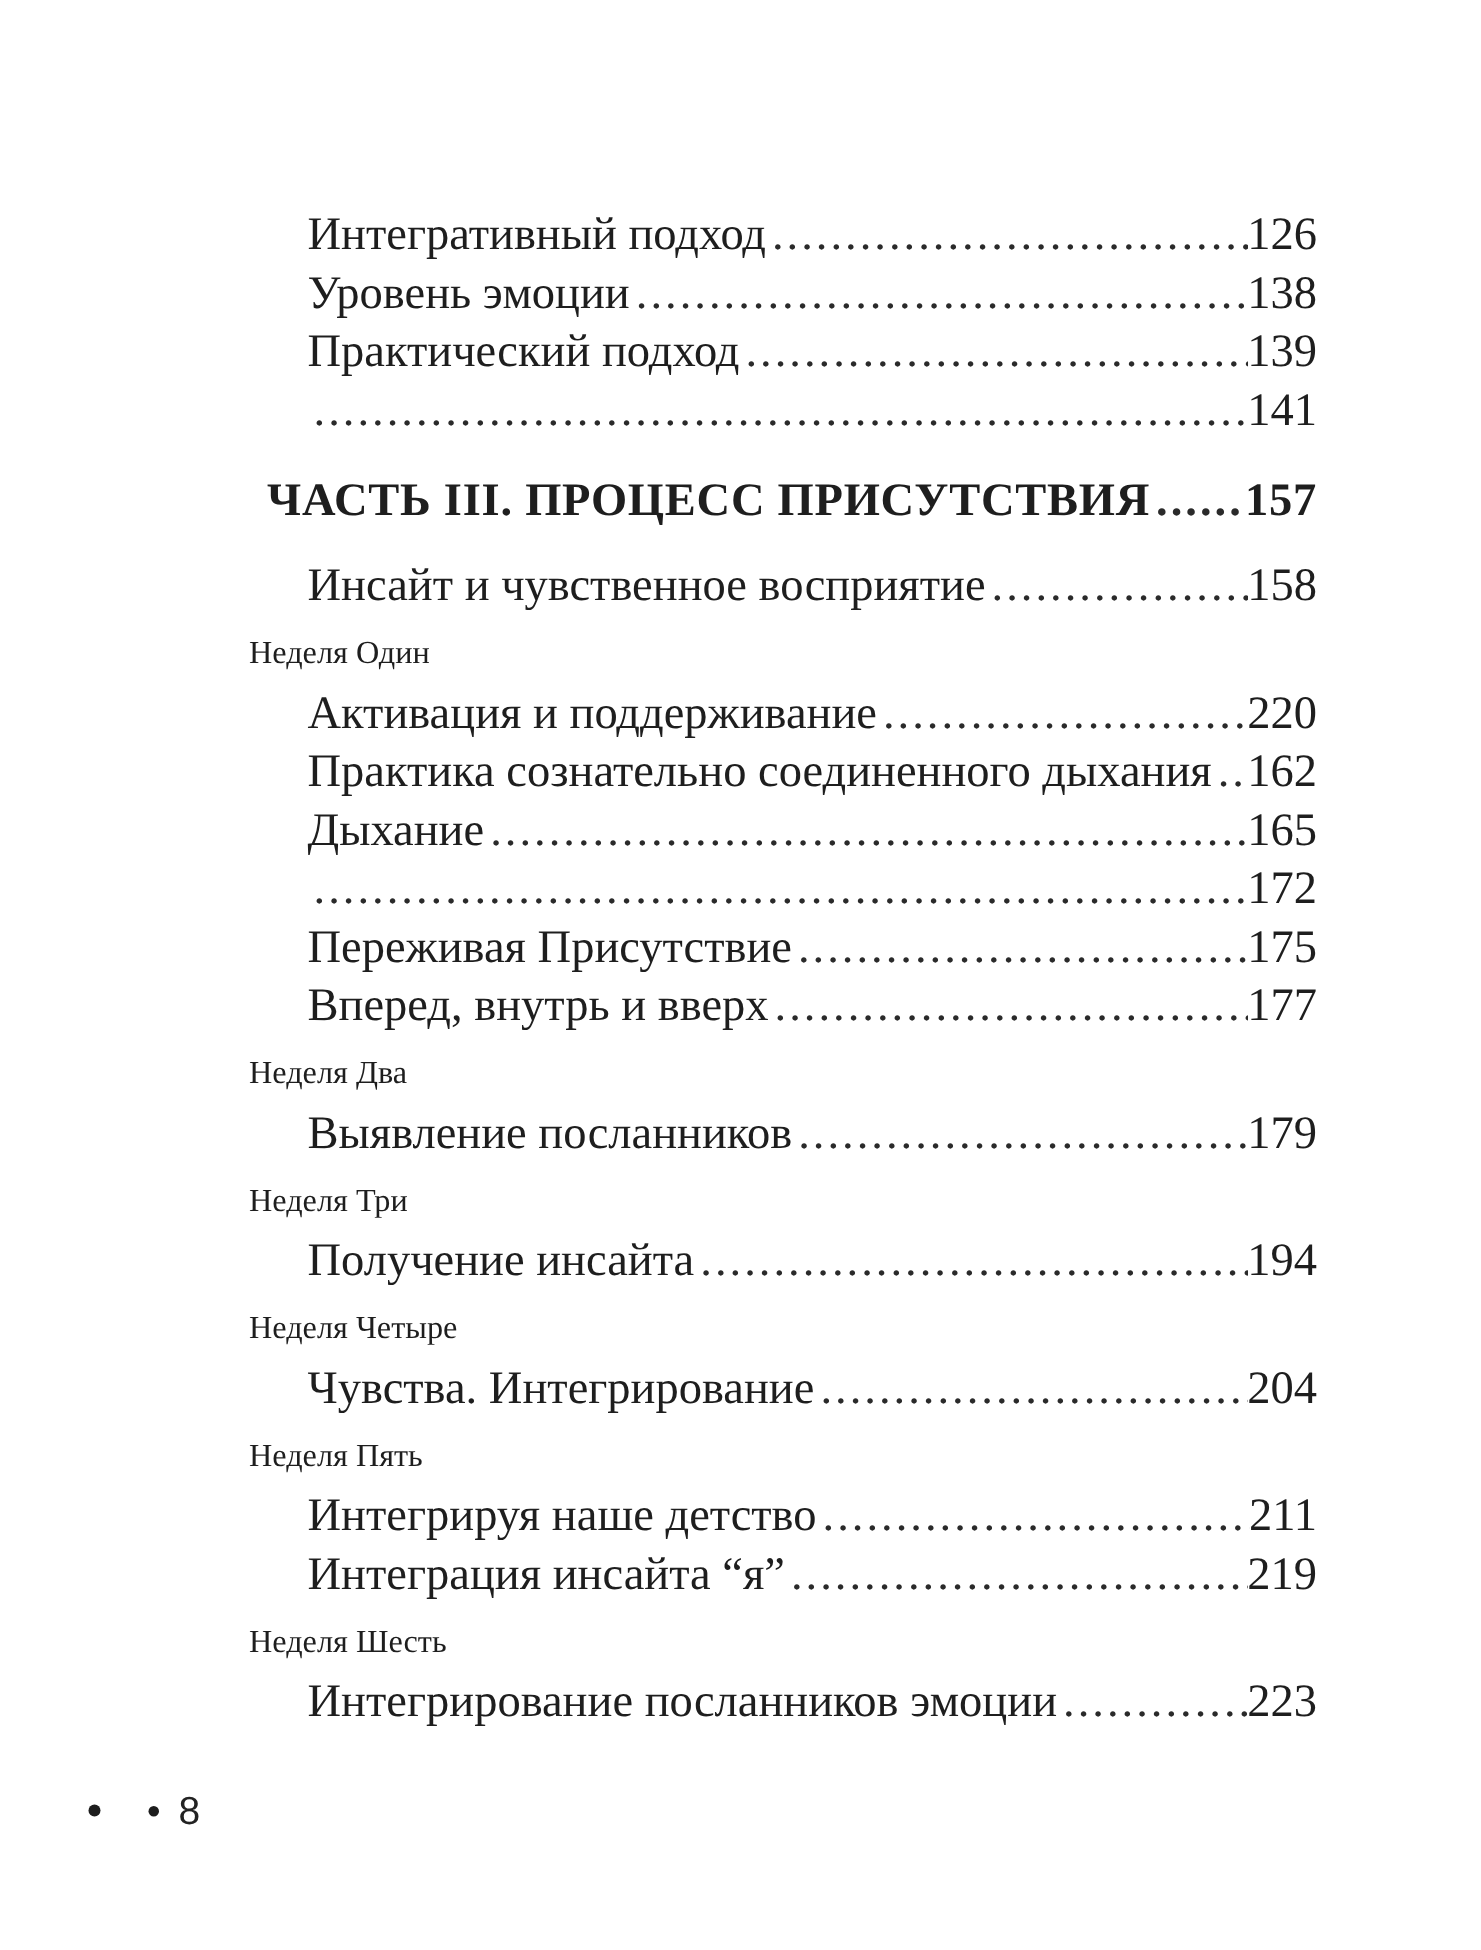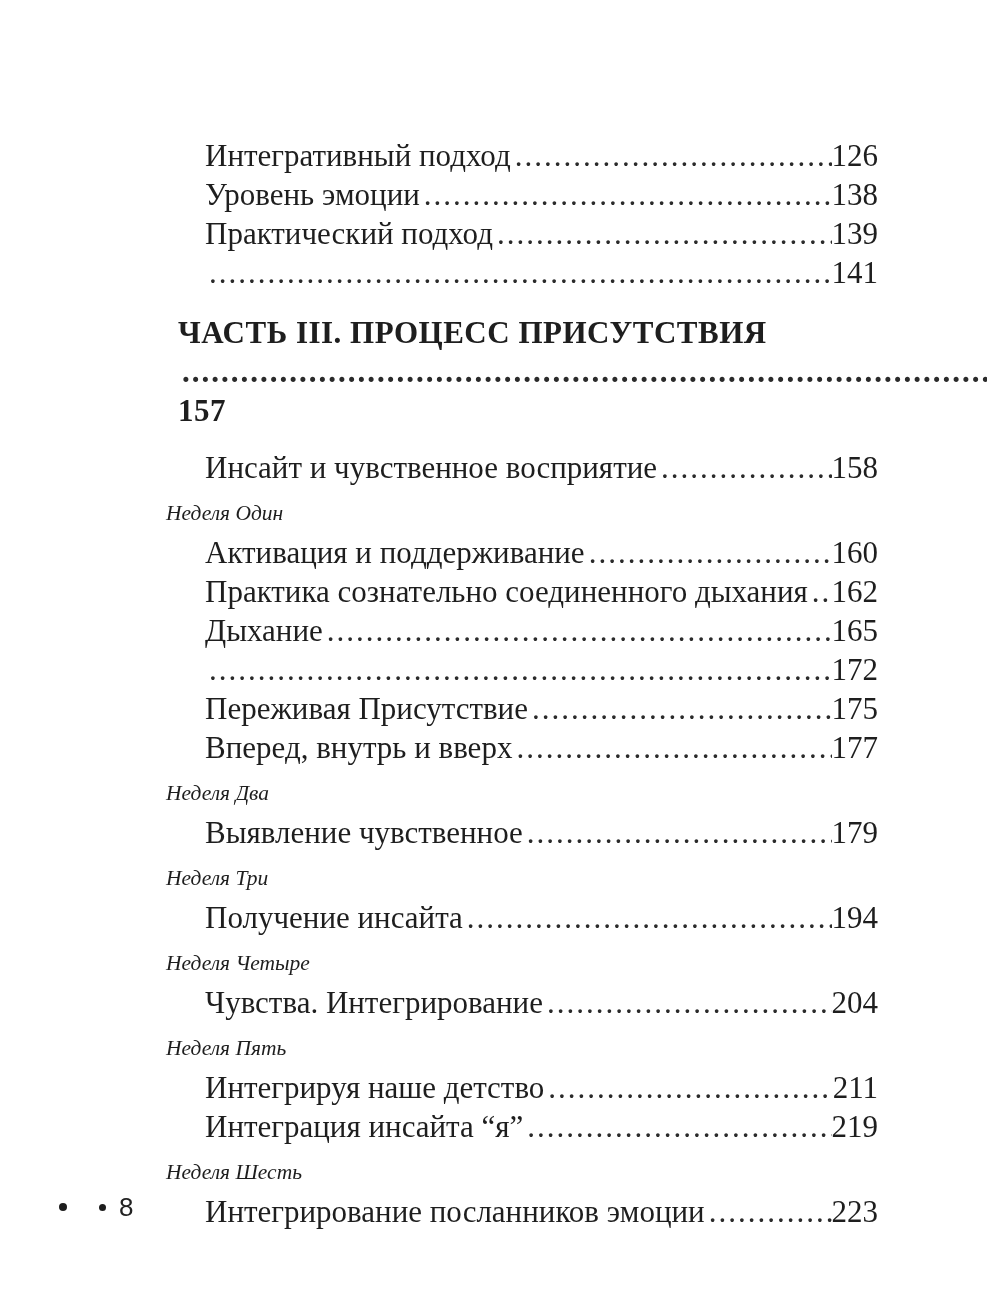--- a/index.html
+++ b/index.html
@@ -36,24 +36,22 @@
     padding-right: 1px;
     color: #2a2a2a;
   }
   .pagenum { flex: 0 0 auto; }
   .row.part {
     font-weight: bold;
     letter-spacing: 0.5px;
     padding-left: 12px;
     margin-top: 21px;
     margin-bottom: 18px;
-    flex-direction: column;
   }
   .row.week {
-    font-style: italic;
     font-size: 21.5px;
     margin-top: 7px;
   }
   footer {
     position: absolute;
     left: 59px;
     top: 1195px;
     height: 24px;
     display: flex;
     align-items: center;
@@ -119,21 +117,21 @@
     <span class="pagenum">158</span>
   </div>
 
   <div class="row week">
     <span class="title">Неделя Один</span>
   </div>
 
   <div class="row entry">
     <span class="title">Активация и поддерживание</span>
     <span class="leader">............................................................................................................................................</span>
-    <span class="pagenum">160</span>
+    <span class="pagenum">220</span>
   </div>
 
   <div class="row entry">
     <span class="title">Практика сознательно соединенного дыхания</span>
     <span class="leader">............................................................................................................................................</span>
     <span class="pagenum">162</span>
   </div>
 
   <div class="row entry">
     <span class="title">Дыхание</span>
@@ -156,21 +154,21 @@
     <span class="title">Вперед, внутрь и вверх</span>
     <span class="leader">............................................................................................................................................</span>
     <span class="pagenum">177</span>
   </div>
 
   <div class="row week">
     <span class="title">Неделя Два</span>
   </div>
 
   <div class="row entry">
-    <span class="title">Выявление чувственное</span>
+    <span class="title">Выявление посланников</span>
     <span class="leader">............................................................................................................................................</span>
     <span class="pagenum">179</span>
   </div>
 
   <div class="row week">
     <span class="title">Неделя Три</span>
   </div>
 
   <div class="row entry">
     <span class="title">Получение инсайта</span>

